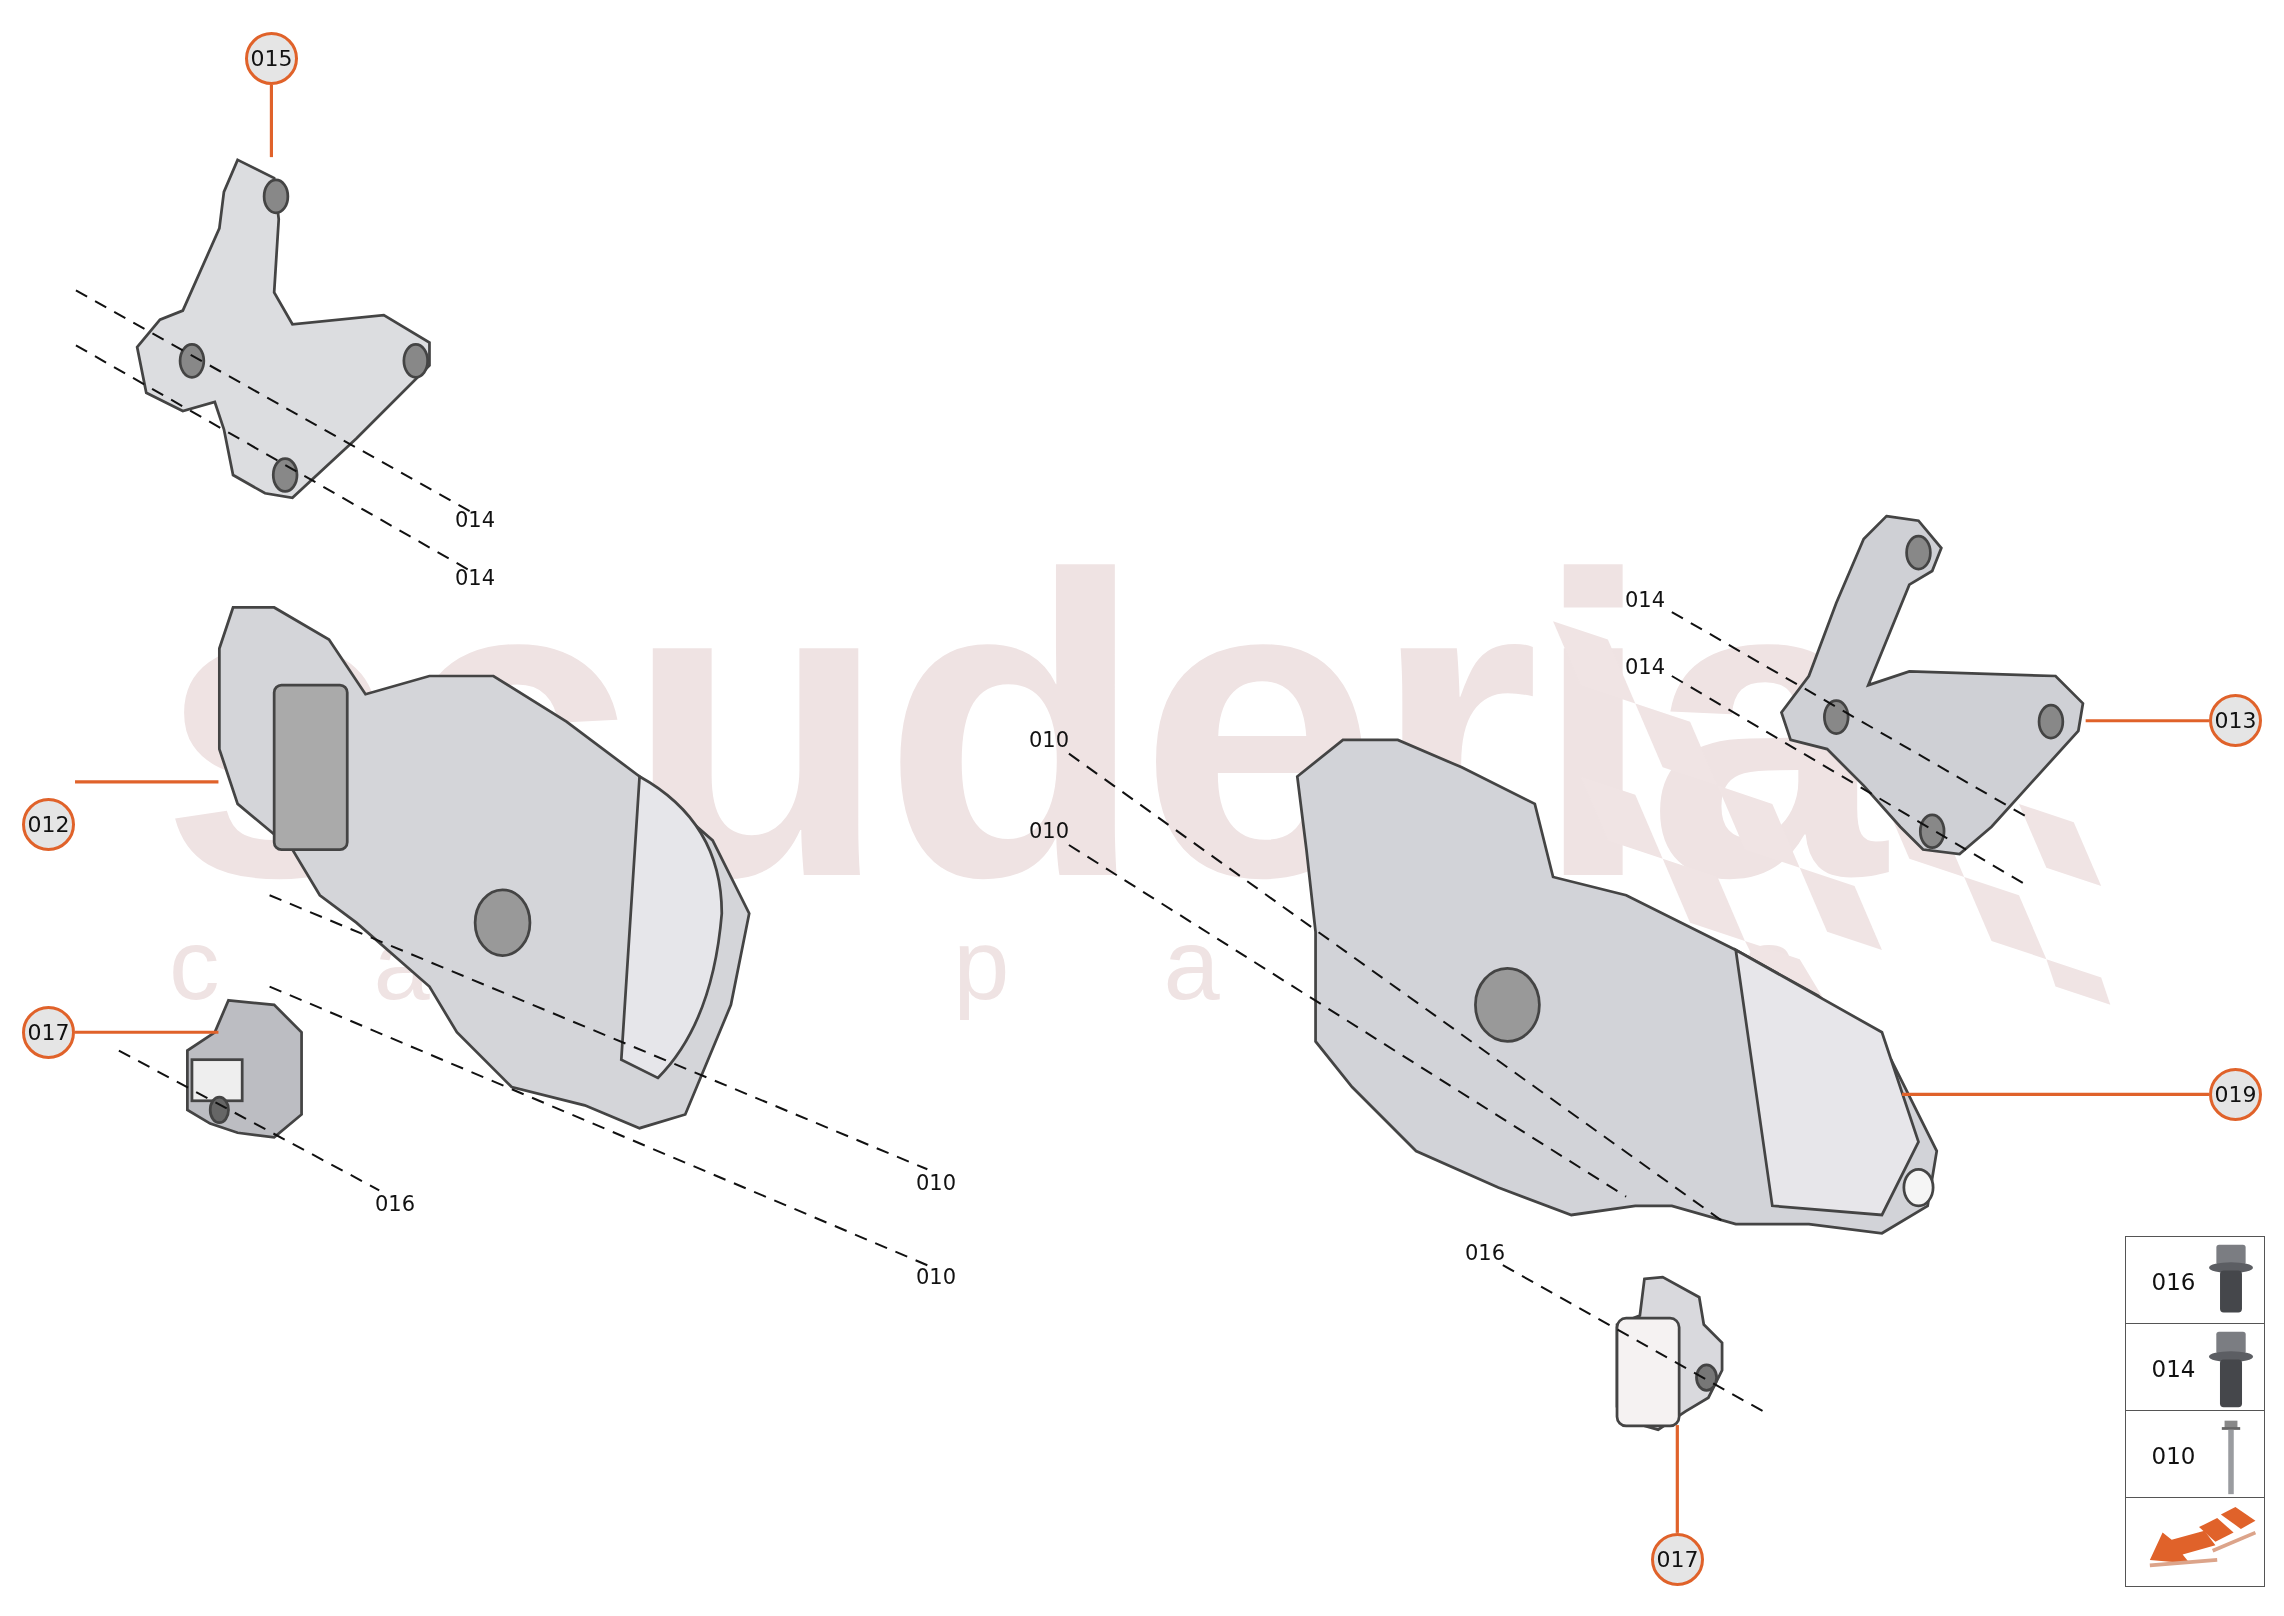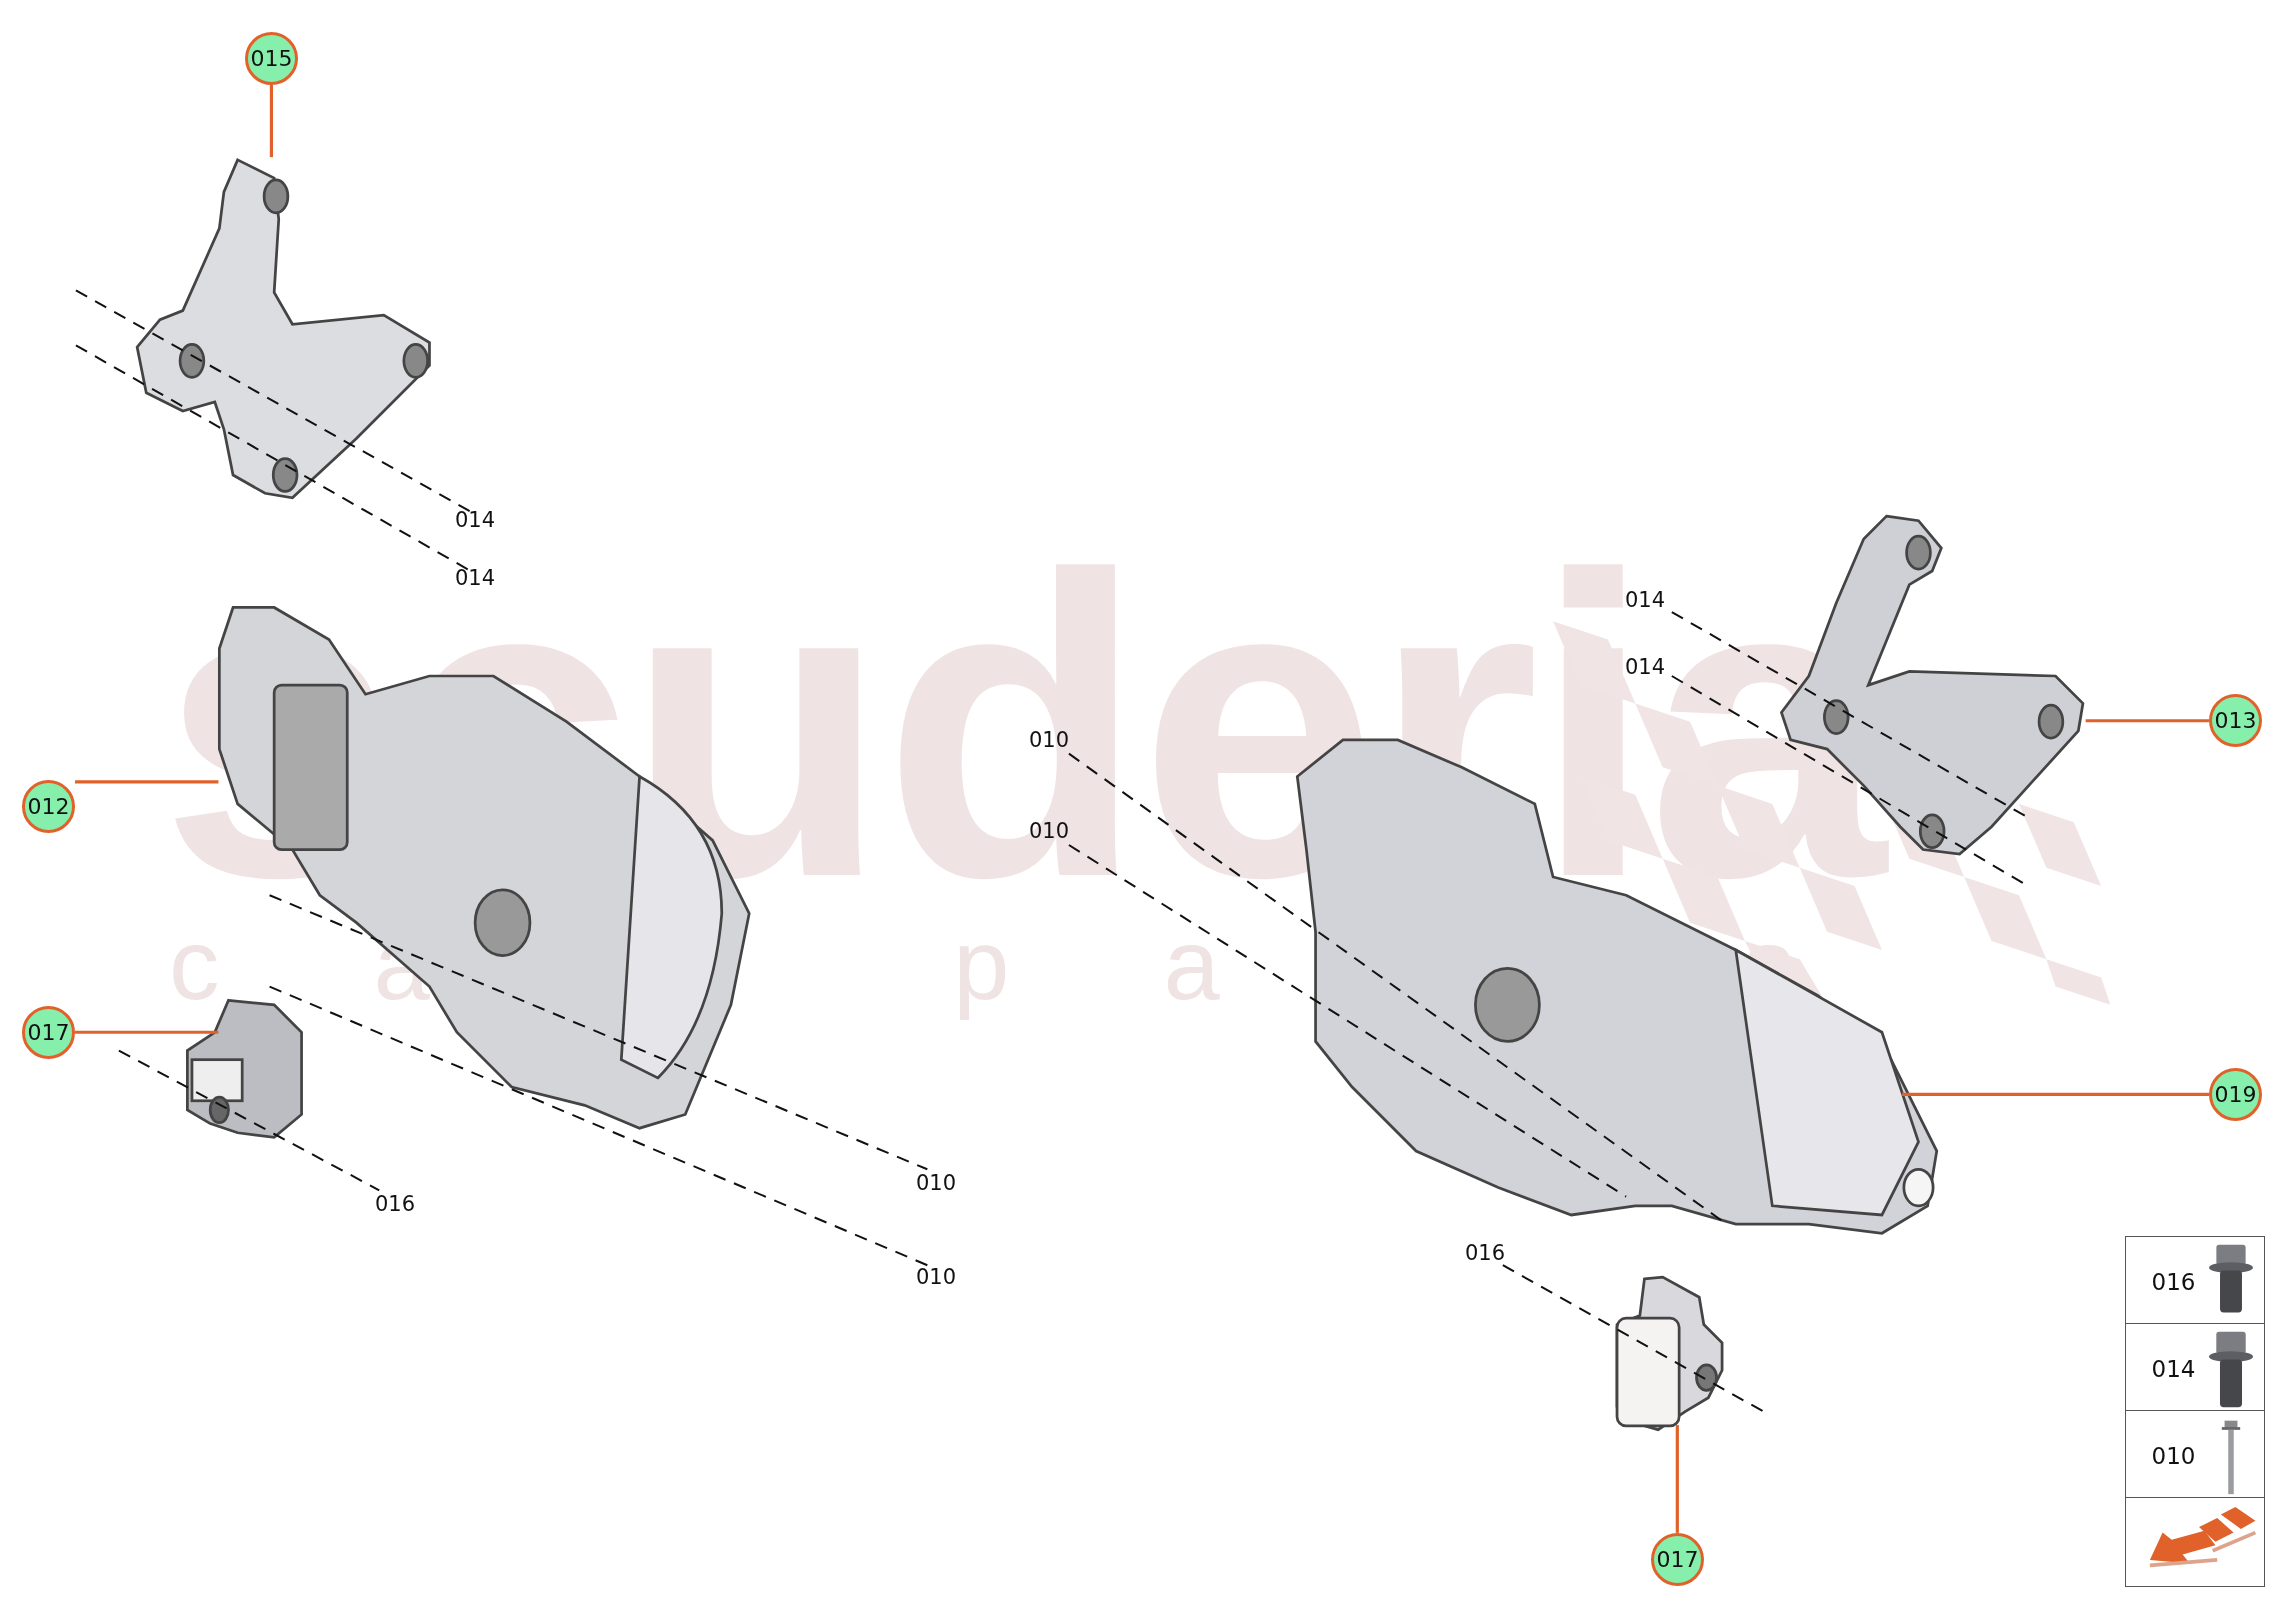--- a/index.html
+++ b/index.html
@@ -2,21 +2,21 @@
 <html style="font-size:14.6px"><head>
 <meta charset="utf-8">
 <style>
   html,body{margin:0;padding:0;background:#fff;}
   body{width:2284px;height:1616px;position:relative;overflow:hidden;font-family:"DejaVu Sans","Liberation Sans",sans-serif;}
   .wm{position:absolute;color:#efe3e3;font-family:"Liberation Sans",sans-serif;font-weight:bold;pointer-events:none;}
   #wm-main{left:160px;top:512px;font-size:429px;letter-spacing:-5.5px;line-height:1;}
   #wm-sub{left:169px;top:914px;font-size:101px;letter-spacing:154px;line-height:1;font-weight:normal;}
   svg.layer{position:absolute;left:0;top:0;}
   .lbl{position:absolute;font-size:21px;color:#111;line-height:1;}
-  .callout{position:absolute;width:53px;height:53px;border:3.2px solid #e0622a;border-radius:50%;background:#86efac;
+  .callout{position:absolute;width:53px;height:53px;border:3.2px solid #e0622a;border-radius:50%;background:#e5e5e5;
     display:flex;align-items:center;justify-content:center;font-size:22px;color:#111;box-sizing:border-box;}
   #legend{position:absolute;left:2125px;top:1236px;width:140px;height:351px;border:1.8px solid #555;box-sizing:border-box;background:#fff;}
   .leg-row{height:87px;border-bottom:1.8px solid #555;position:relative;box-sizing:border-box;}
   .leg-row span{position:absolute;left:25.6px;top:32px;font-size:23px;color:#111;}
   .leg-row svg{position:absolute;right:9.1px;top:5.5px;}
   .leg-last{height:83px;position:relative;}
 </style>
 </head>
 <body>
 
@@ -97,21 +97,21 @@
     <line x1="297" y1="93" x2="297" y2="172"></line>
     <line x1="82" y1="856" x2="239" y2="856"></line>
     <line x1="82" y1="1130" x2="239" y2="1130"></line>
     <line x1="2283" y1="789" x2="2418" y2="789"></line>
     <line x1="2082" y1="1198" x2="2418" y2="1198"></line>
     <line x1="1836" y1="1560" x2="1836" y2="1678"></line>
   </g>
 </svg>
 
 <div class="callout" style="left:245px;top:32px;">015</div>
-<div class="callout" style="left:22px;top:780px;text-align:right;">012</div>
+<div class="callout" style="left:22px;top:798px;text-align:right;">012</div>
 <div class="callout" style="left:22px;top:1006px;">017</div>
 <div class="callout" style="left:2209px;top:694px;">013</div>
 <div class="callout" style="left:2209px;top:1068px;">019</div>
 <div class="callout" style="left:1651px;top:1533px;">017</div>
 
 <div class="lbl" style="left:455px;top:510px;">014</div>
 <div class="lbl" style="left:455px;top:568px;">014</div>
 <div class="lbl" style="left:375px;top:1194px;">016</div>
 <div class="lbl" style="left:916px;top:1173px;">010</div>
 <div class="lbl" style="left:916px;top:1267px;">010</div>

